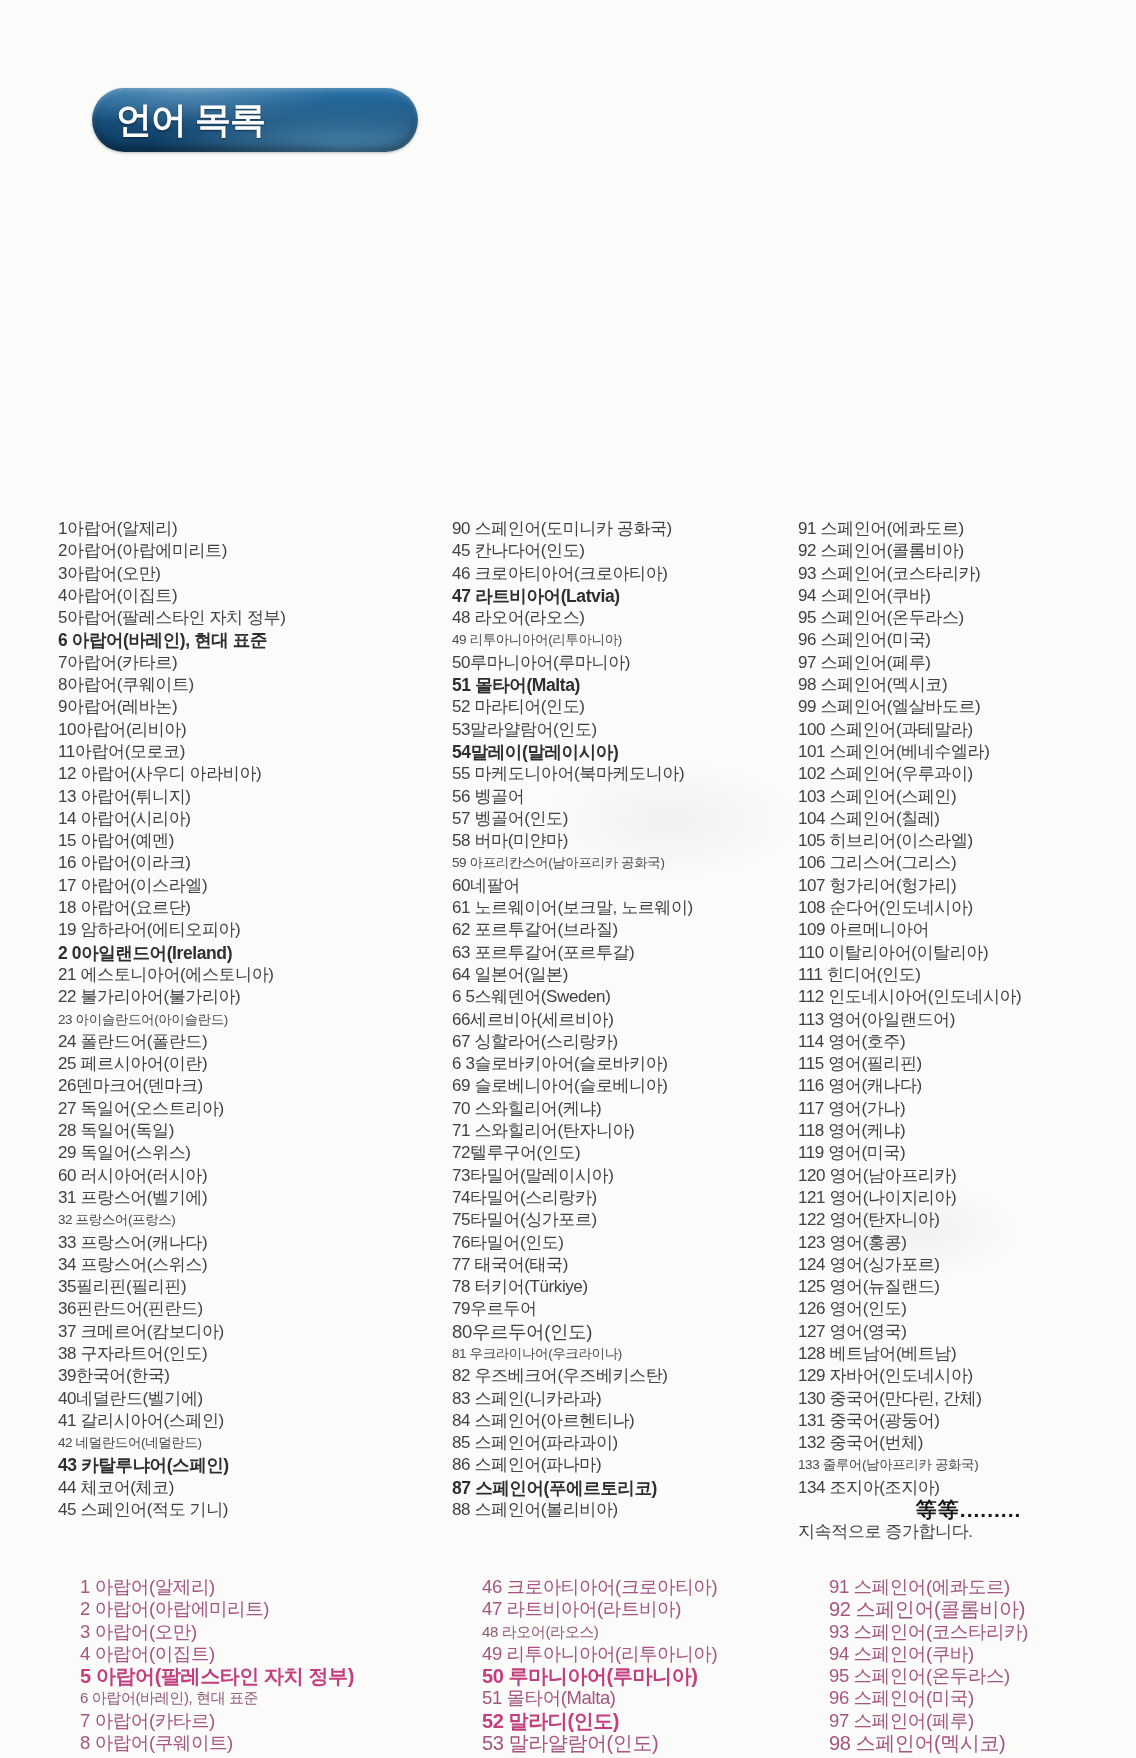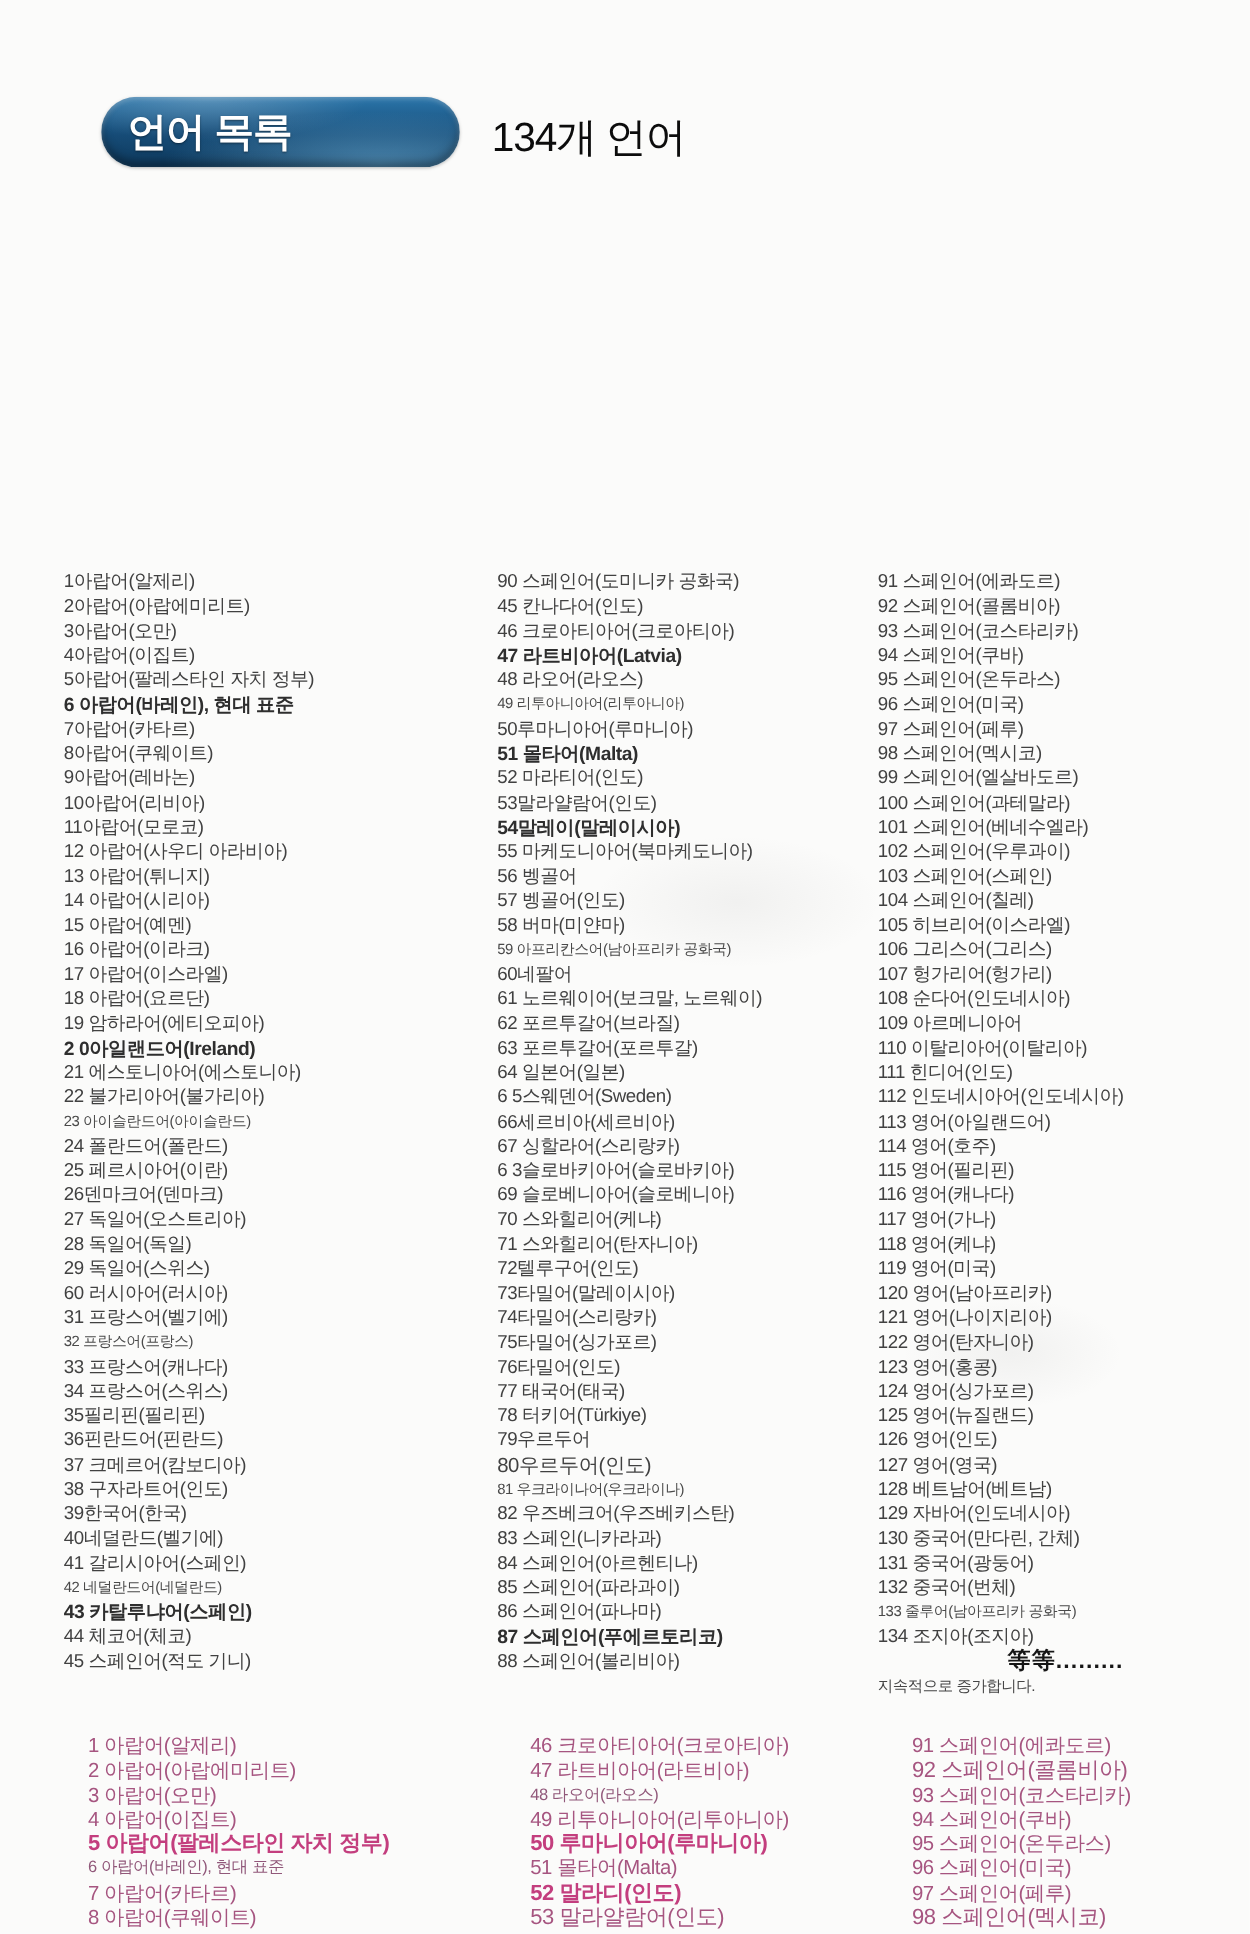--- a/index.html
+++ b/index.html
@@ -30,21 +30,21 @@
   .section-title{position:absolute;left:98px;top:410px;font-size:38px;font-weight:400;color:#2e2e2e;letter-spacing:-1px;white-space:nowrap;}
 
   
   .col{position:absolute;}
   .row{white-space:nowrap;}
   .black .row{height:22.3px;line-height:22.3px;font-size:17px;color:#414141;letter-spacing:-0.4px;}
   .black .row.b{font-weight:700;color:#2e2e2e;font-size:17.5px;}
   .black .row.sm{font-size:13.5px;color:#4a4a4a;}
   .black .row.lg{font-size:18.5px;}
   .black .row.etc{font-weight:800;font-size:21px;color:#161616;letter-spacing:1px;text-align:right;}
-  .black .row.note{font-size:14px;color:#454545;}
+  .black .row.note{font-size:17px;color:#454545;}
   .pink .row{height:22.3px;line-height:22.3px;font-size:18.5px;color:#a65580;letter-spacing:-0.4px;margin-left:34px;}
   .pink .row.hl{color:#c33e7e;font-size:20px;font-weight:600;}
   .pink .row.sm{font-size:15px;color:#91587a;}
   .pink .row.lg{font-size:20px;font-weight:500;}
 
   #col1{left:58px;top:518px;}
   #col2{left:452px;top:518px;}
   #col3{left:798px;top:518px;}
   #pcol1{left:46px;top:1576px;}
   #pcol2{left:448px;top:1576px;}
@@ -54,21 +54,20 @@
 <body>
 
 <div class="page">
 
   <div class="smudge" style="left:540px;top:760px;width:260px;height:120px;"></div>
   <div class="smudge" style="left:820px;top:1180px;width:200px;height:100px;"></div>
 
   <div class="badge">
     <span class="badge-label">언어 목록</span>
   </div>
-  <div class="count-label">134개 언어</div>
 
 
   <div id="col1" class="col black">
       <div class="row">1아랍어(알제리)</div>
       <div class="row">2아랍어(아랍에미리트)</div>
       <div class="row">3아랍어(오만)</div>
       <div class="row">4아랍어(이집트)</div>
       <div class="row">5아랍어(팔레스타인 자치 정부)</div>
       <div class="row b">6 아랍어(바레인), 현대 표준</div>
       <div class="row">7아랍어(카타르)</div>

